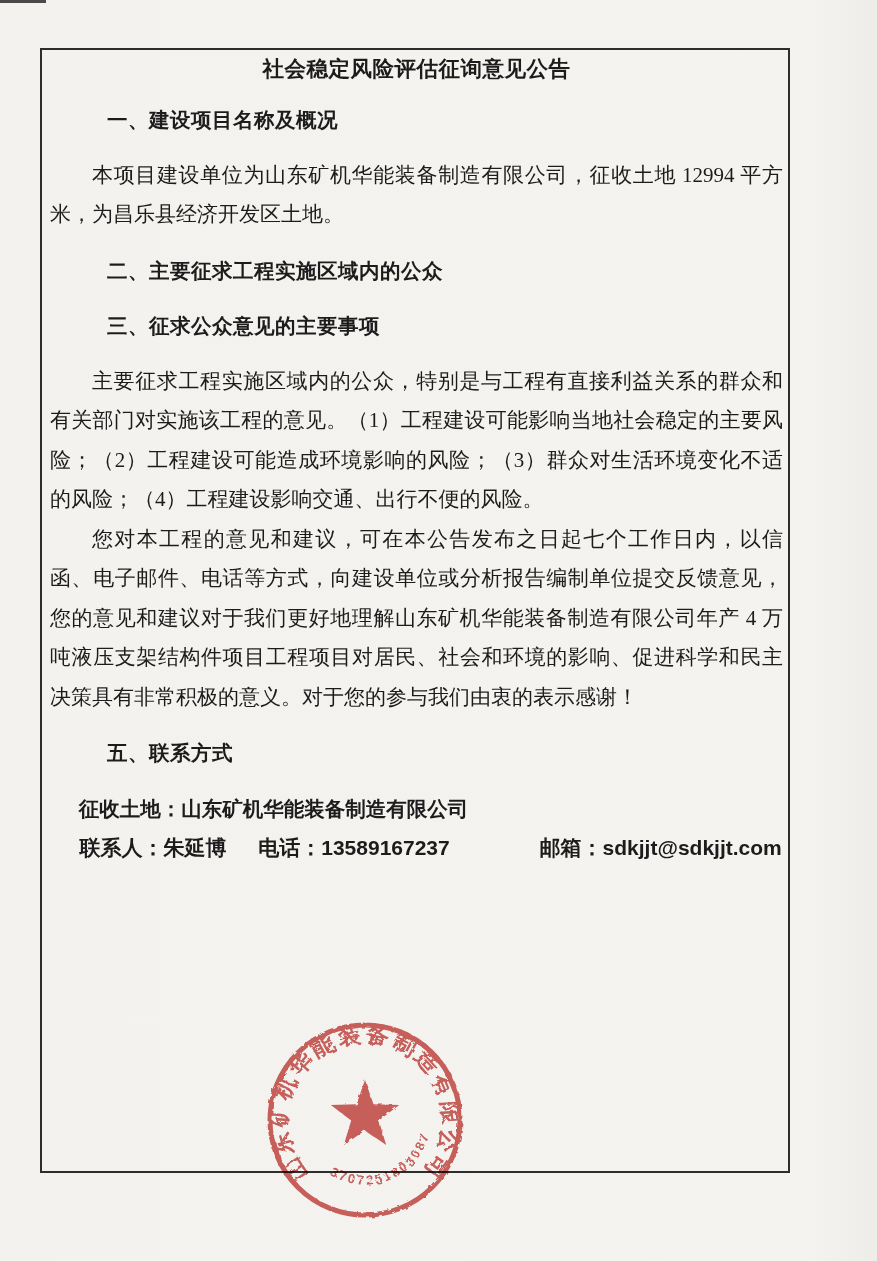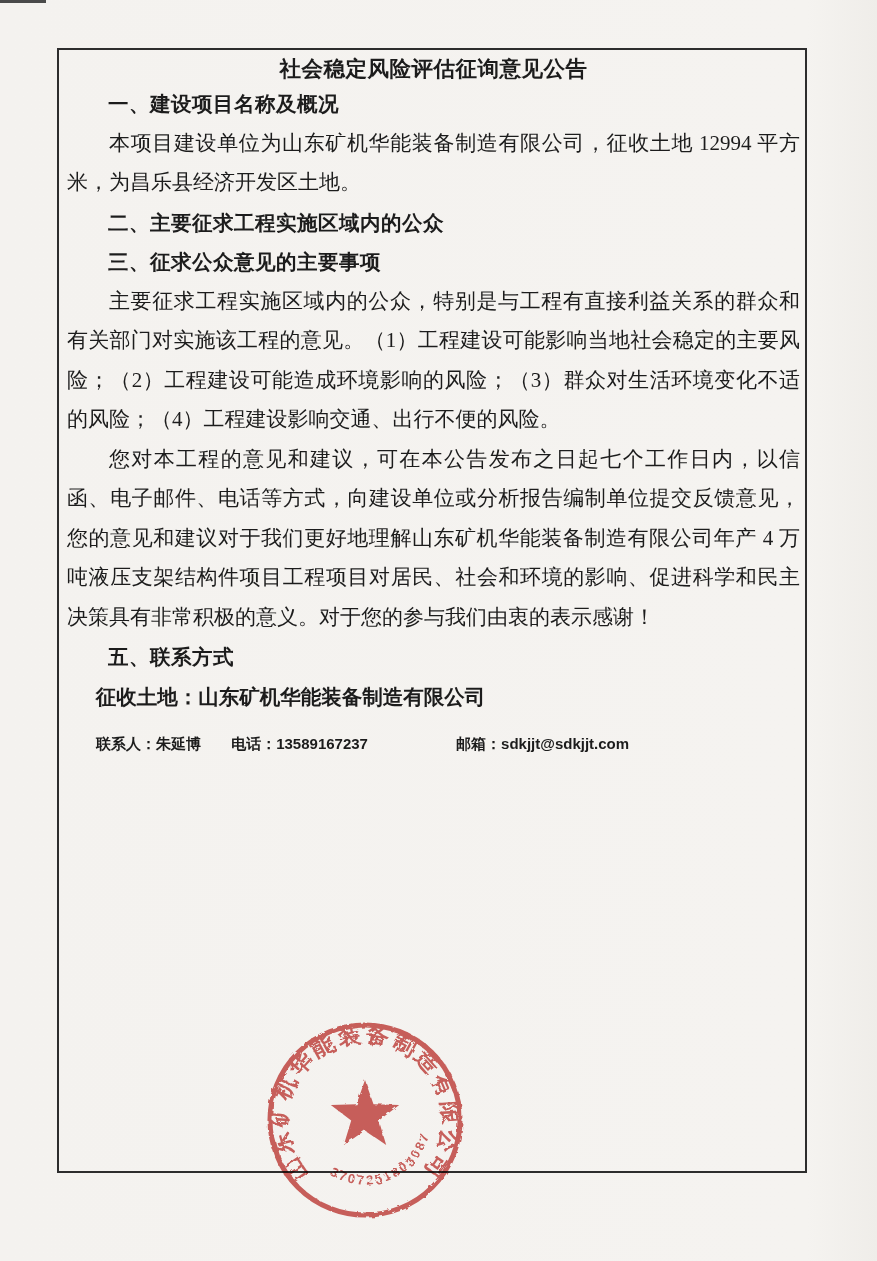--- a/index.html
+++ b/index.html
@@ -16,21 +16,21 @@
     color: #1c1c1c;
   }
   .scan-artifact-top {
     position: absolute;
     top: 0; left: 0;
     width: 46px; height: 3px;
     background: #4a4a4a;
   }
   .doc-box {
     position: absolute;
-    left: 57px;
+    left: 40px;
     top: 48px;
     width: 750px;
     height: 1125px;
     border: 2px solid #2d2d2d;
     box-sizing: border-box;
     padding: 4px 5px 0 8px;
     background: transparent;
   }
   .doc-title {
     text-align: center;
@@ -43,40 +43,40 @@
   .doc-body {
     font-size: 21px;
     line-height: 39.5px;
     text-align: justify;
   }
   .para {
     margin: 0;
     text-indent: 2em;
   }
   .heading {
-    margin: 0;
+    margin: 16px;
     text-indent: 2em;
     font-family: "Liberation Sans", "DejaVu Sans", sans-serif;
     font-weight: bold;
     font-size: 20.5px;
     letter-spacing: 0.5px;
   }
   .contact-line {
     margin: 0;
     text-indent: 1.4em;
     font-family: "Liberation Sans", "DejaVu Sans", sans-serif;
     font-weight: 600;
     font-size: 20.5px;
   }
   .contact-row {
-    margin: 8px;
+    margin: 0;
     padding-left: 1.4em;
     font-family: "Liberation Sans", "DejaVu Sans", sans-serif;
     font-weight: 600;
-    font-size: 15px;
+    font-size: 21px;
     white-space: nowrap;
   }
   .contact-row .gap-phone { margin-left: 26px; }
   .contact-row .gap-email { margin-left: 84px; }
   .seal {
     position: absolute;
     left: 255px;
     top: 1010px;
     width: 220px;
     height: 220px;

